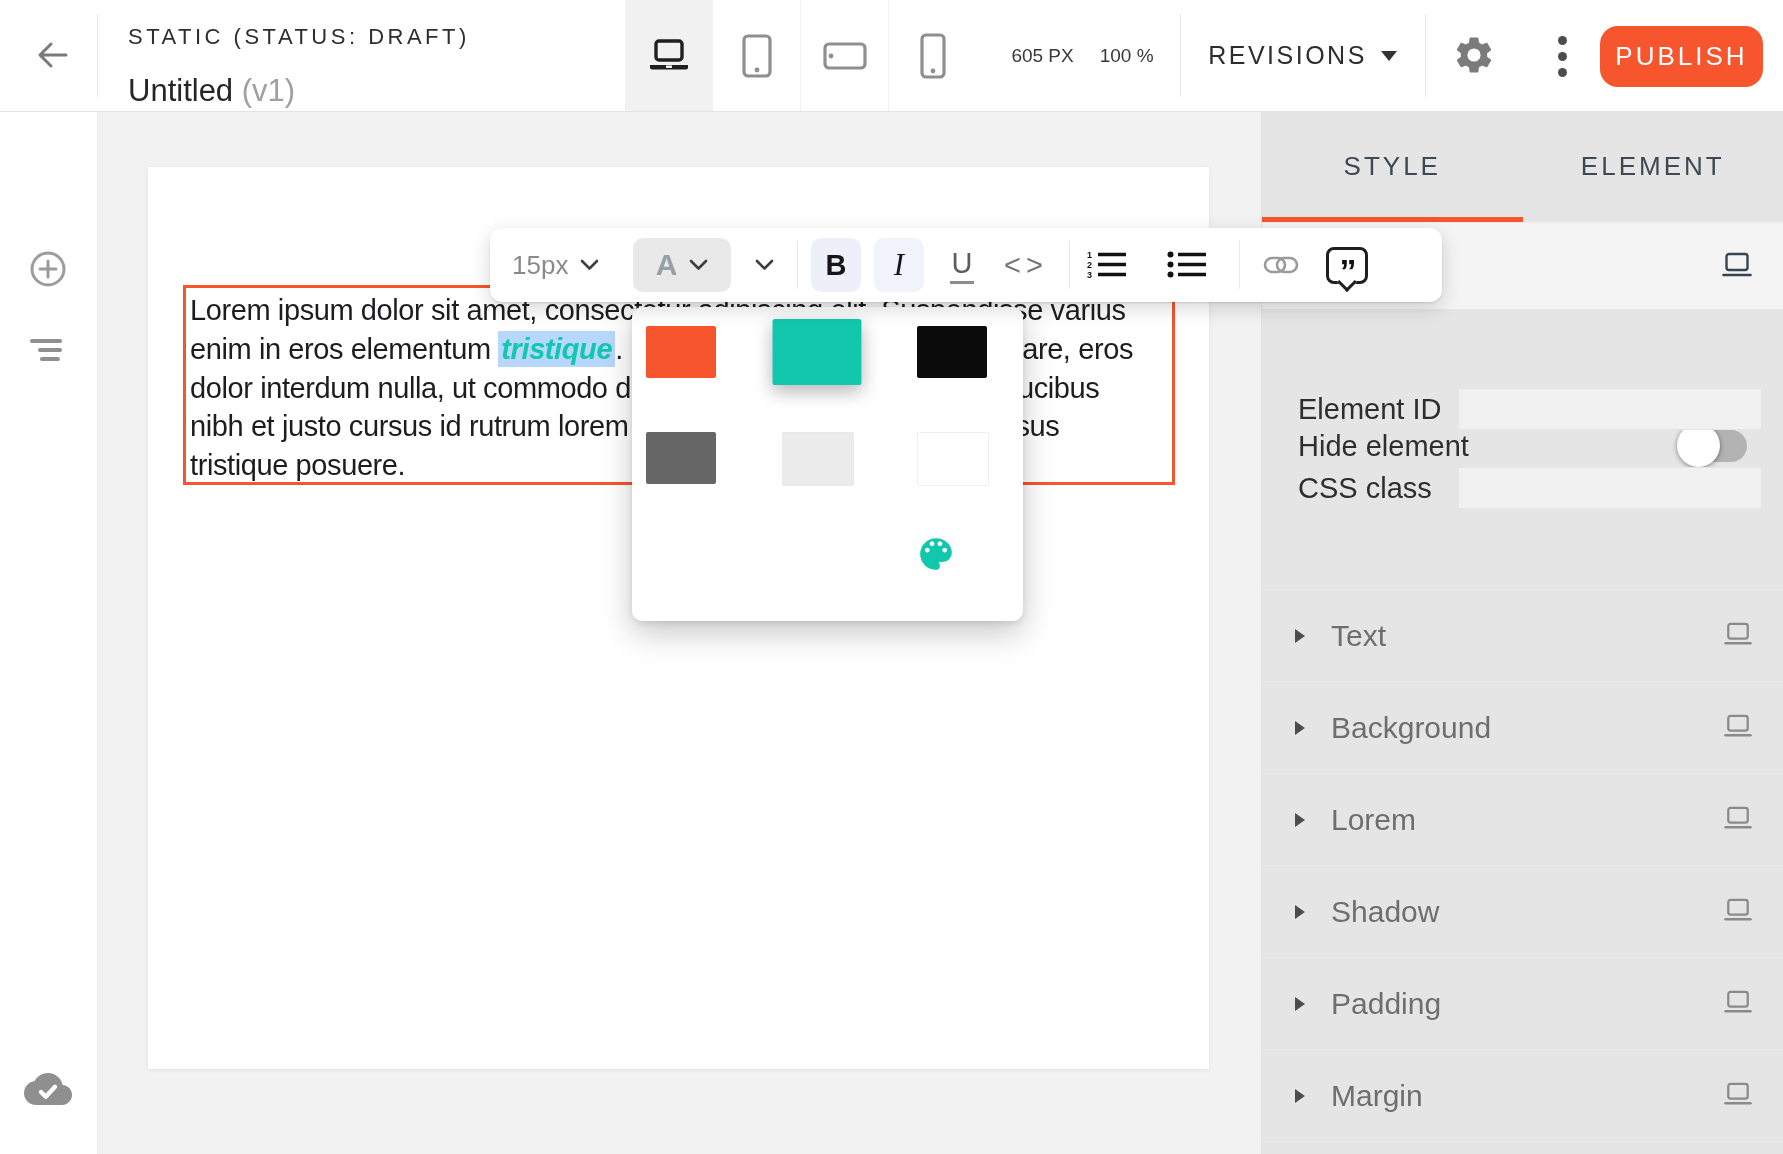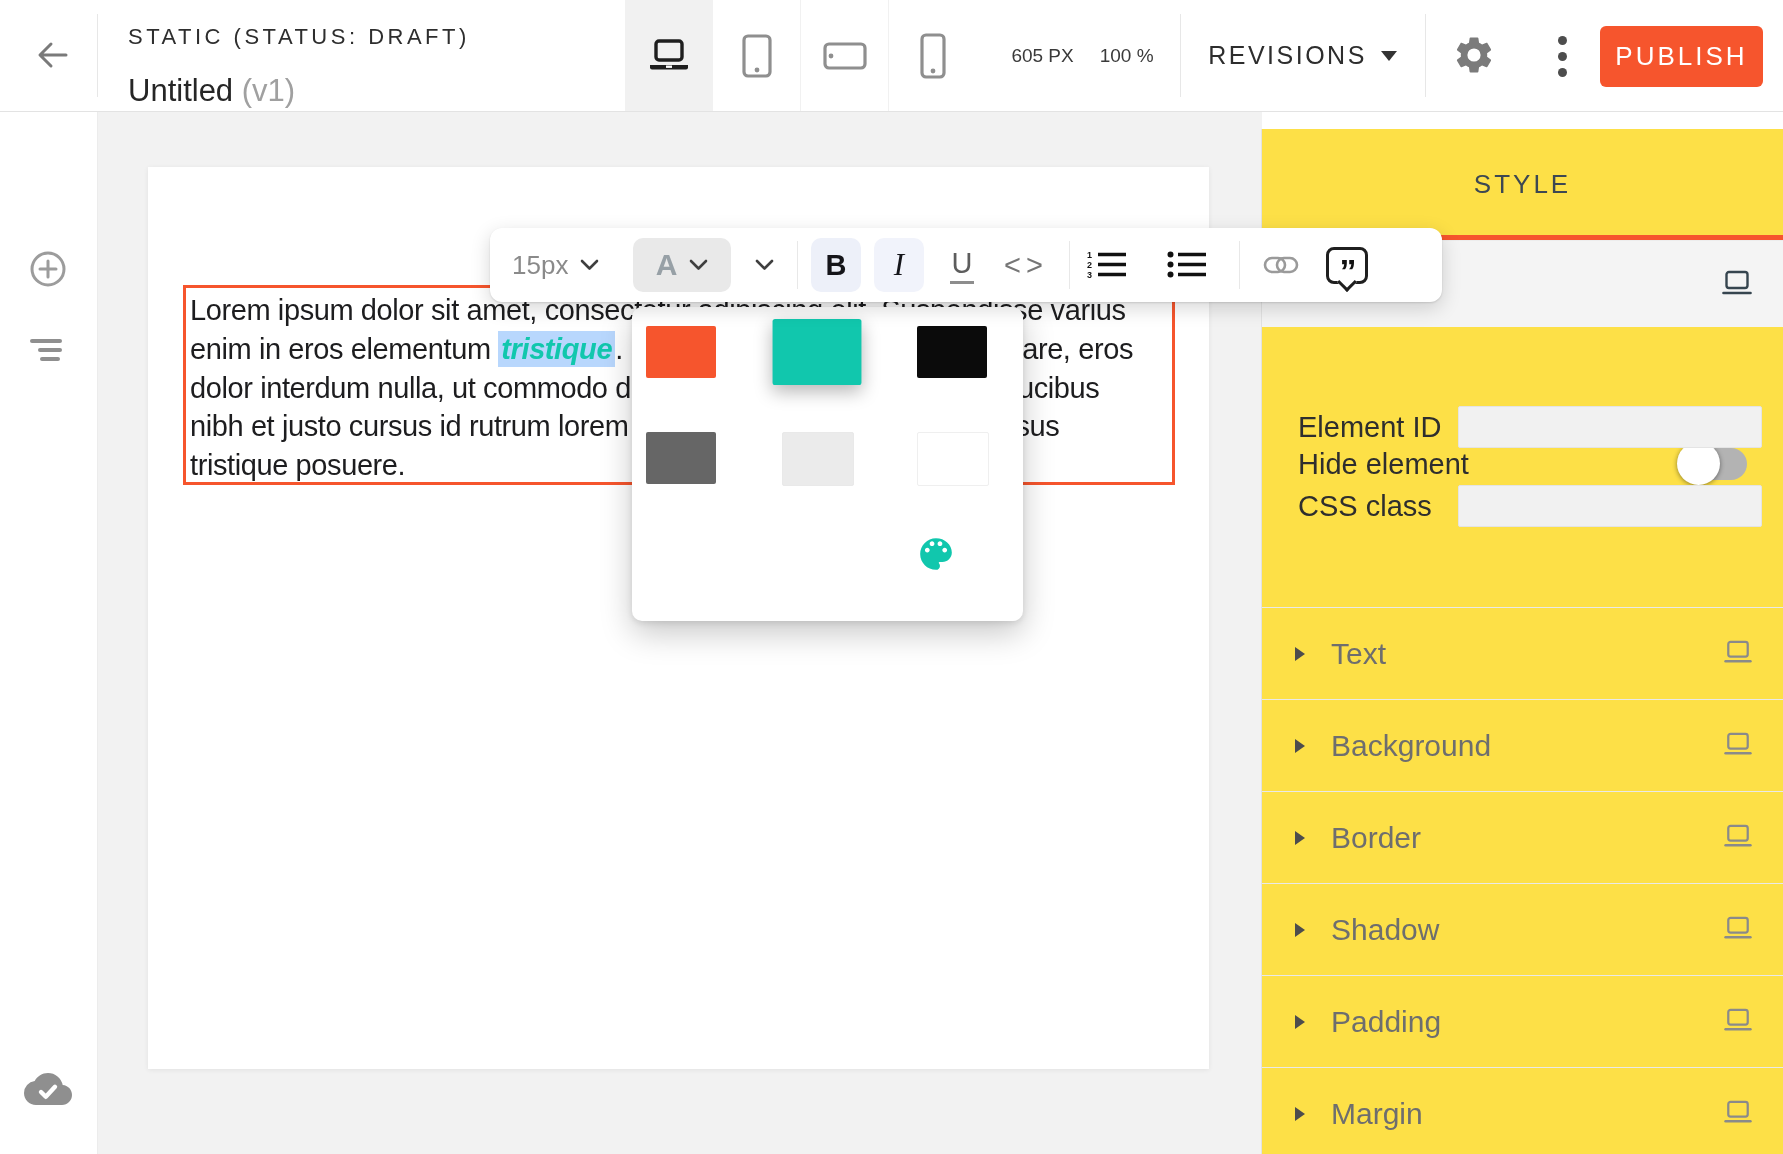--- a/index.html
+++ b/index.html
@@ -22,21 +22,21 @@
              align-items:center;justify-content:center;gap:26px;font-size:19px;color:#3a3a3a;}
   .revisions-btn{position:absolute;left:1210px;top:0;height:111px;width:185px;display:flex;
                  align-items:center;justify-content:center;gap:14px;font-size:25px;
                  letter-spacing:2.5px;color:#2d2d2d;cursor:pointer;}
   .caret-down{width:0;height:0;border-left:8px solid transparent;border-right:8px solid transparent;
               border-top:10px solid #333;}
   .gear-btn{position:absolute;left:1452px;top:33px;width:44px;height:44px;cursor:pointer;}
   .kebab-btn{position:absolute;left:1544px;top:26px;width:36px;height:60px;display:flex;flex-direction:column;
              align-items:center;justify-content:center;gap:7px;cursor:pointer;}
   .kebab-btn i{width:9px;height:9px;border-radius:50%;background:#4d4d4d;}
-  .publish-btn{position:absolute;left:1600px;top:26px;width:163px;height:61px;border:none;border-radius:6px;
+  .publish-btn{position:absolute;left:1600px;top:26px;width:163px;height:61px;border:none;border-radius:18px;
                background:#F6552D;color:#fff;font-size:26px;letter-spacing:3px;cursor:pointer;
                font-family:"Liberation Sans",sans-serif;}
   
   .sidebar{position:absolute;left:0;top:111px;bottom:0;width:97px;background:#fff;
            border-right:1px solid #ececec;z-index:10;}
   .plus-btn{position:absolute;left:28px;top:138px;width:40px;height:40px;cursor:pointer;}
   .layers-btn{position:absolute;left:30px;top:228px;width:34px;height:24px;cursor:pointer;}
   .layers-btn i{display:block;height:4px;border-radius:2px;background:#8f8f8f;margin-bottom:5px;}
   .layers-btn i:nth-child(1){width:32px;}
   .layers-btn i:nth-child(2){width:24px;margin-left:8px;}
@@ -78,21 +78,21 @@
   .quote-box::after{content:"";position:absolute;left:11px;bottom:-8px;width:11px;height:11px;background:#fff;
              border-right:3px solid #1f1f1f;border-bottom:3px solid #1f1f1f;transform:rotate(45deg);}
   
   .color-popup{position:absolute;left:632px;top:307px;width:391px;height:314px;background:#fff;border-radius:10px;
                box-shadow:0 2px 6px rgba(0,0,0,.10),0 12px 32px rgba(0,0,0,.22);z-index:39;}
   .swatch{position:absolute;width:70px;height:52px;border-radius:2px;cursor:pointer;}
   .swatch.hovered{transform:scale(1.27);box-shadow:0 5px 14px rgba(0,0,0,.28);z-index:2;}
   .swatch.white{border:1px solid #efefef;}
   .swatch.light-gray{border:1px solid #e9e9e9;}
   
-  .panel{position:absolute;top:129px;right:0;bottom:0;width:521px;background:#fde047;
+  .panel{position:absolute;top:111px;right:0;bottom:0;width:521px;background:#e5e5e5;
          border-left:1px solid #e2e2e2;z-index:20;}
   .tabs{position:absolute;left:0;top:0;width:100%;height:111px;display:flex;border-bottom:1px solid #ededed;}
   .tab{flex:1;display:flex;align-items:center;justify-content:center;font-size:26px;letter-spacing:3px;
        color:#3d4852;cursor:pointer;}
   .tab.active{box-shadow:inset 0 -5px 0 #F6552D;}
   .vis-header{position:absolute;left:0;top:112px;width:100%;height:86px;background:#f4f4f4;
               display:flex;align-items:center;}
   .vis-header .vh-label{margin-left:36px;font-size:30px;color:#36454f;}
   .vis-header .vh-icon{position:absolute;right:30px;top:29px;}
   .prow-label{font-size:29px;color:#2e2e2e;}
@@ -150,20 +150,21 @@
       <svg width="48" height="36" viewBox="0 0 24 18">
         <path d="M19.35 7.04A7.49 7.49 0 0 0 12 1C9.11 1 6.6 2.64 5.35 5.04A5.99 5.99 0 0 0 0 11c0 3.31 2.69 6 6 6h13c2.76 0 5-2.24 5-5 0-2.64-2.05-4.78-4.65-4.96z" fill="#8f8f8f"></path>
         <path d="M8.5 10.5l2.4 2.4 4.6-5" fill="none" stroke="#fff" stroke-width="2.2" stroke-linecap="round" stroke-linejoin="round"></path>
       </svg>
     </div>
   </div>
 
   <div class="panel">
     <div class="tabs">
       <div class="tab active">STYLE</div>
+      <div class="tab">ELEMENT</div>
     </div>
     <div class="vis-header">
       <span class="vh-label">Visibility</span>
       <span class="vh-icon">
         <svg width="32" height="27" viewBox="0 0 32 27">
           <rect x="5.5" y="2" width="21" height="16" rx="2.5" fill="none" stroke="#36454f" stroke-width="2.4"></rect>
           <path d="M2.5 23h27" stroke="#36454f" stroke-width="2.6" stroke-linecap="round"></path>
         </svg>
       </span>
     </div>
@@ -194,21 +195,21 @@
         <div class="sec-row">
           <span class="sec-chevron"></span>
           <span class="sec-label">Background</span>
           <span class="sec-icon"><svg width="30" height="25" viewBox="0 0 32 27">
               <rect x="5.5" y="2" width="21" height="16" rx="2.5" fill="none" stroke="#8a8a8a" stroke-width="2.4"></rect>
               <path d="M2.5 23h27" stroke="#8a8a8a" stroke-width="2.6" stroke-linecap="round"></path>
             </svg></span>
         </div>
         <div class="sec-row">
           <span class="sec-chevron"></span>
-          <span class="sec-label">Border</span>
+          <span class="sec-label">Lorem</span>
           <span class="sec-icon"><svg width="30" height="25" viewBox="0 0 32 27">
               <rect x="5.5" y="2" width="21" height="16" rx="2.5" fill="none" stroke="#8a8a8a" stroke-width="2.4"></rect>
               <path d="M2.5 23h27" stroke="#8a8a8a" stroke-width="2.6" stroke-linecap="round"></path>
             </svg></span>
         </div>
         <div class="sec-row">
           <span class="sec-chevron"></span>
           <span class="sec-label">Shadow</span>
           <span class="sec-icon"><svg width="30" height="25" viewBox="0 0 32 27">
               <rect x="5.5" y="2" width="21" height="16" rx="2.5" fill="none" stroke="#8a8a8a" stroke-width="2.4"></rect>

